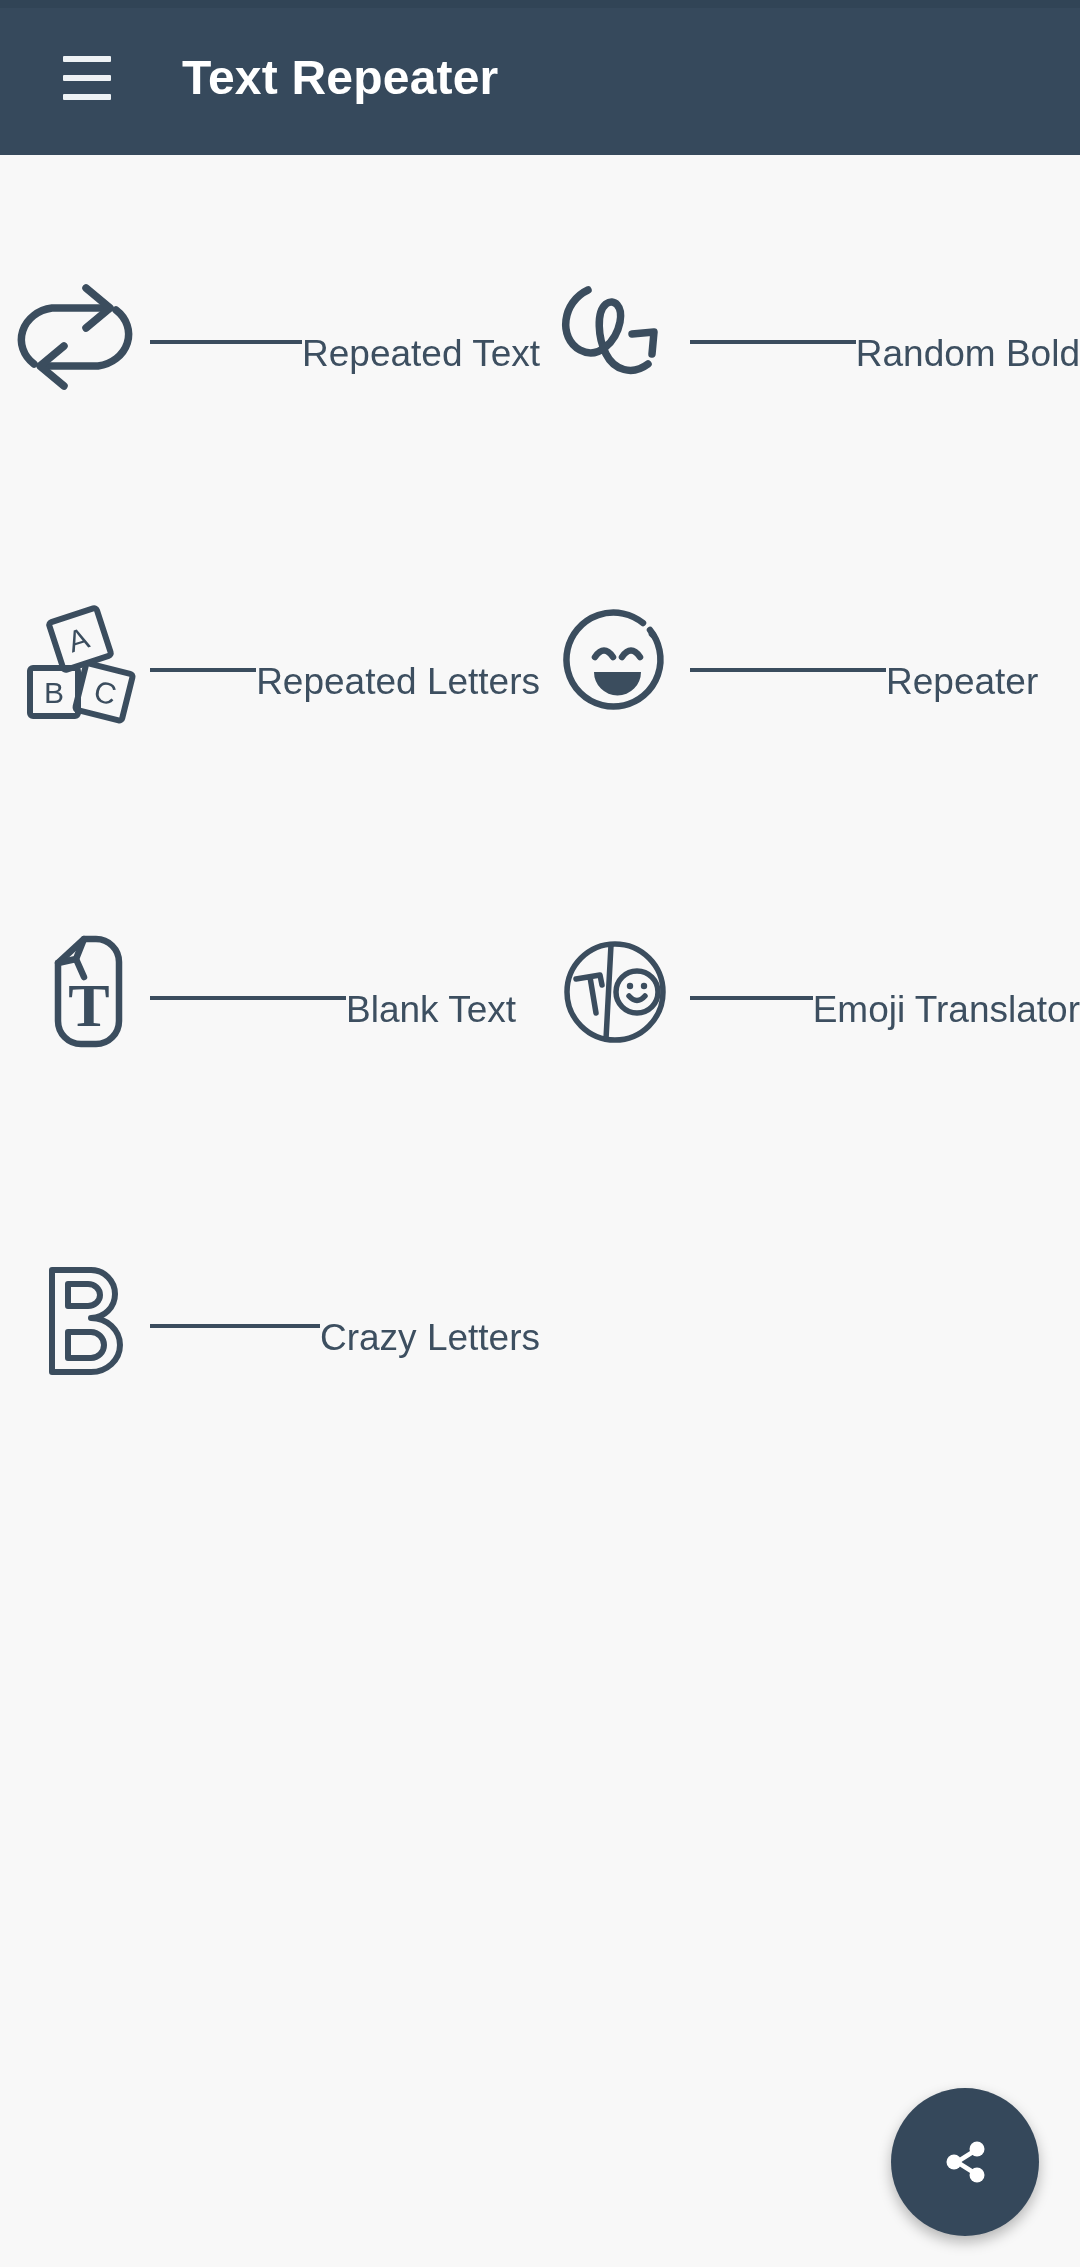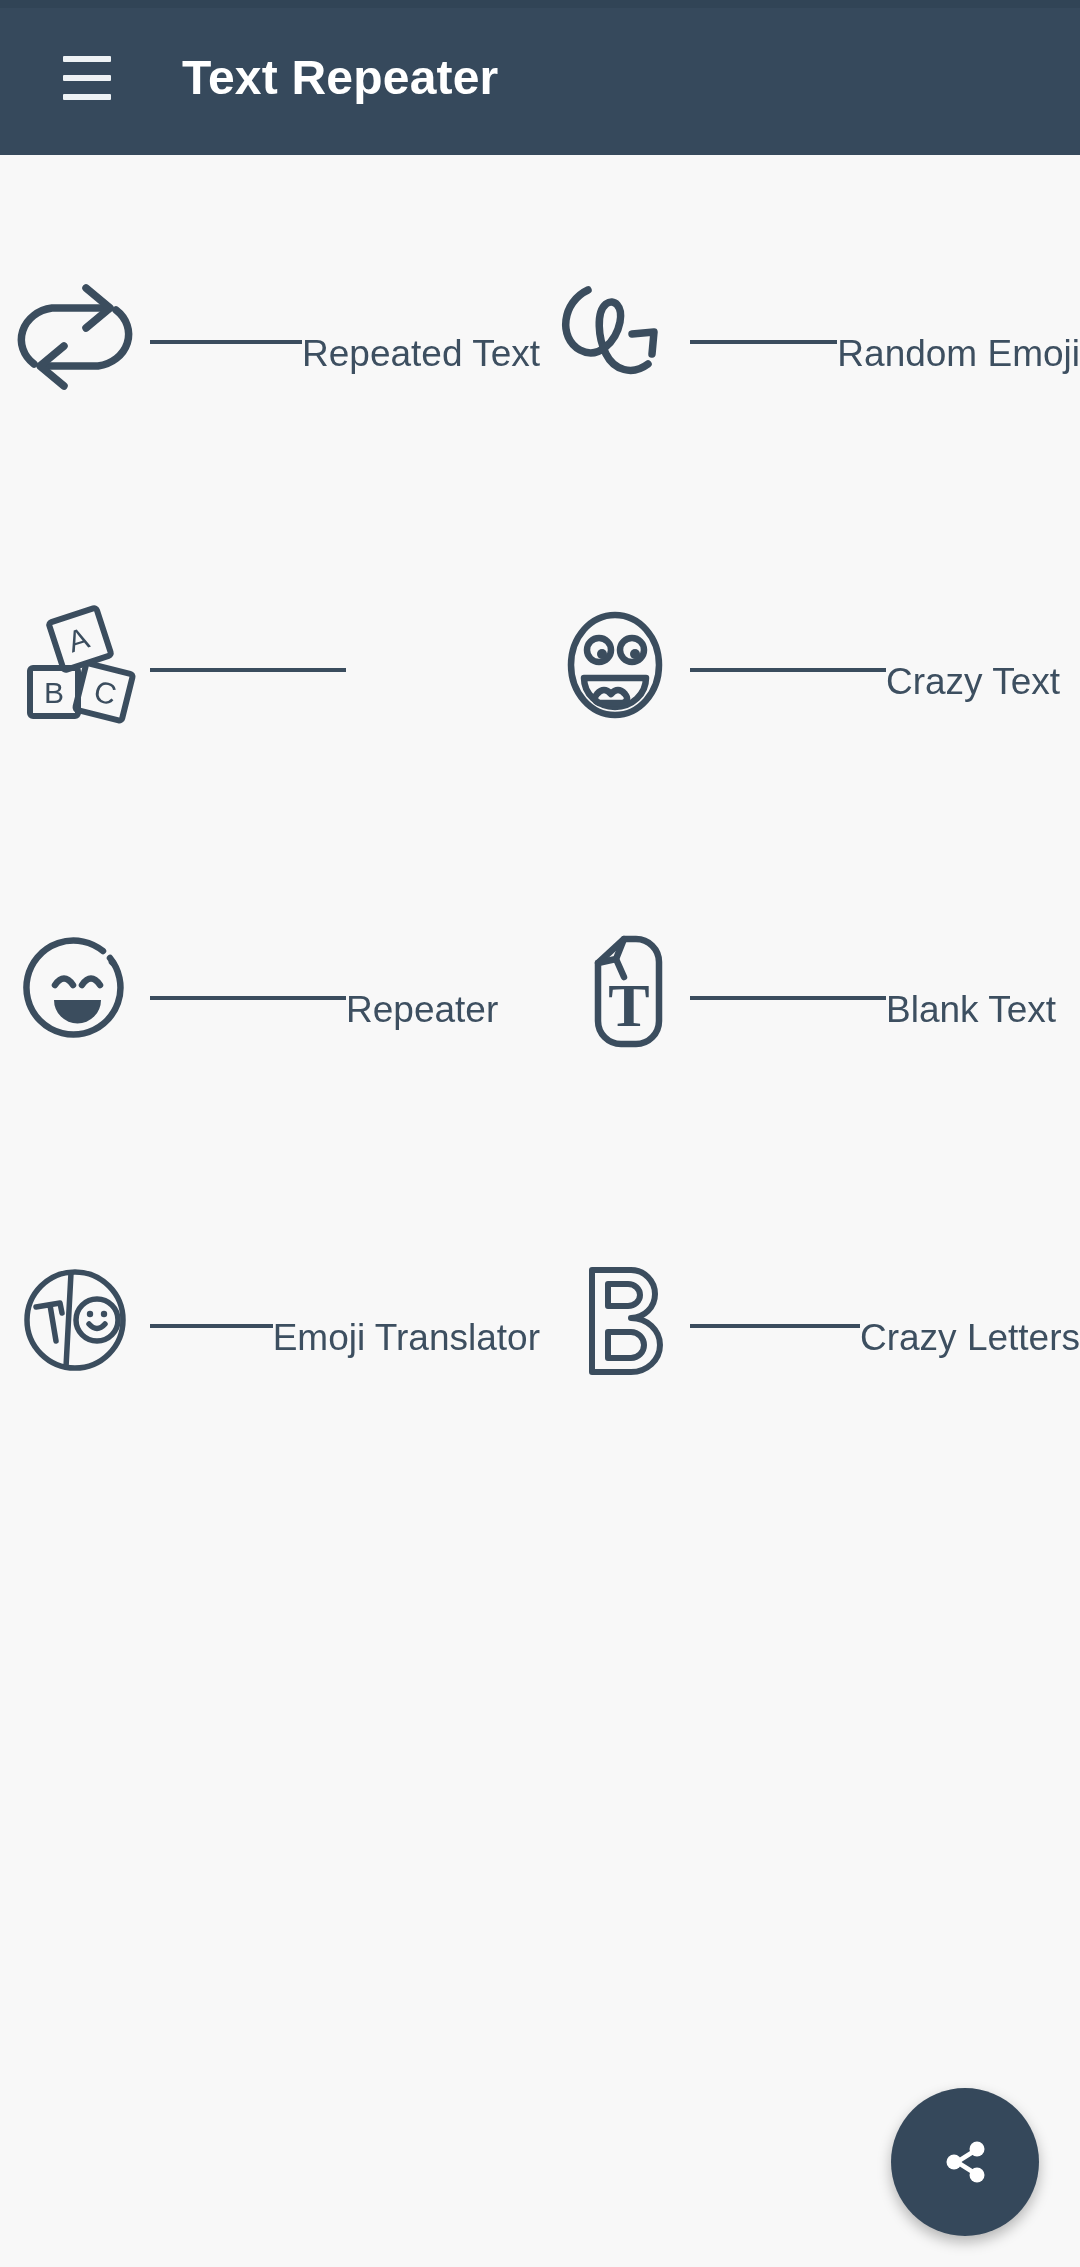--- a/index.html
+++ b/index.html
@@ -157,58 +157,42 @@
         <svg width="150" height="130" viewBox="0 0 150 130">
           <g fill="none" stroke="#3b4d5e" stroke-width="7.5" stroke-linecap="round" stroke-linejoin="round">
             <path d="M48 18 C22 30 18 66 40 78 C58 88 76 70 80 50
                      C83 34 74 26 66 32 C56 40 58 66 66 82
                      C74 98 92 104 108 92"></path>
             <polyline points="92,62 114,60 112,82"></polyline>
           </g>
         </svg>
       </div>
       <div class="tile-divider"></div>
-      <div class="tile-label">Random Emoji</div>
+      <div class="tile-label">Random Bold</div>
     </div>
 
     <div class="tile">
       <div class="tile-icon">
         <svg width="150" height="130" viewBox="0 0 150 130">
           <g fill="none" stroke="#3b4d5e" stroke-width="6" stroke-linejoin="round">
             <rect x="55" y="14" width="50" height="50" rx="3" transform="rotate(-18 80 39)"></rect>
             <rect x="30" y="68" width="48" height="48" rx="3"></rect>
             <rect x="80" y="68" width="48" height="48" rx="3" transform="rotate(14 104 92)"></rect>
           </g>
           <g fill="#3b4d5e" font-family="'Liberation Sans',sans-serif" font-size="30" text-anchor="middle">
             <text x="80" y="50" transform="rotate(-18 80 45)">A</text>
             <text x="54" y="103">B</text>
             <text x="104" y="103" transform="rotate(14 104 98)">C</text>
           </g>
         </svg>
       </div>
       <div class="tile-divider"></div>
-    </div>
-
-    <div class="tile">
-      <div class="tile-icon">
-        <svg width="150" height="130" viewBox="0 0 150 130">
-          <g fill="none" stroke="#3b4d5e" stroke-width="6.5" stroke-linecap="round" stroke-linejoin="round">
-            <ellipse cx="75" cy="65" rx="44" ry="50"></ellipse>
-            <circle cx="59" cy="50" r="12"></circle>
-            <circle cx="92" cy="50" r="12"></circle>
-            <path d="M44 78 L106 78 A31 29 0 0 1 44 78 Z"></path>
-            <path d="M57 94 q7 -8 14 0 q7 -8 14 0 q5 6 -2 9 l-24 0 q-7 -3 -2 -9 Z"></path>
-          </g>
-          <circle cx="62" cy="54" r="5" fill="#3b4d5e"></circle>
-          <circle cx="95" cy="54" r="5" fill="#3b4d5e"></circle>
-        </svg>
-      </div>
-      <div class="tile-divider"></div>
-      <div class="tile-label">Crazy Text</div>
-    </div>
+      <div class="tile-label">Repeated Letters</div>
+    </div>
+
 
     <div class="tile">
       <div class="tile-icon">
         <svg width="150" height="130" viewBox="0 0 150 130">
           <g fill="none" stroke="#3b4d5e" stroke-width="6.5" stroke-linecap="round">
             <path d="M110 30 A47 47 0 1 1 103 23"></path>
             <path d="M112 34 l1 1"></path>
             <path d="M55 57 q9 -13 18 0"></path>
             <path d="M82 57 q9 -13 18 0"></path>
           </g>

